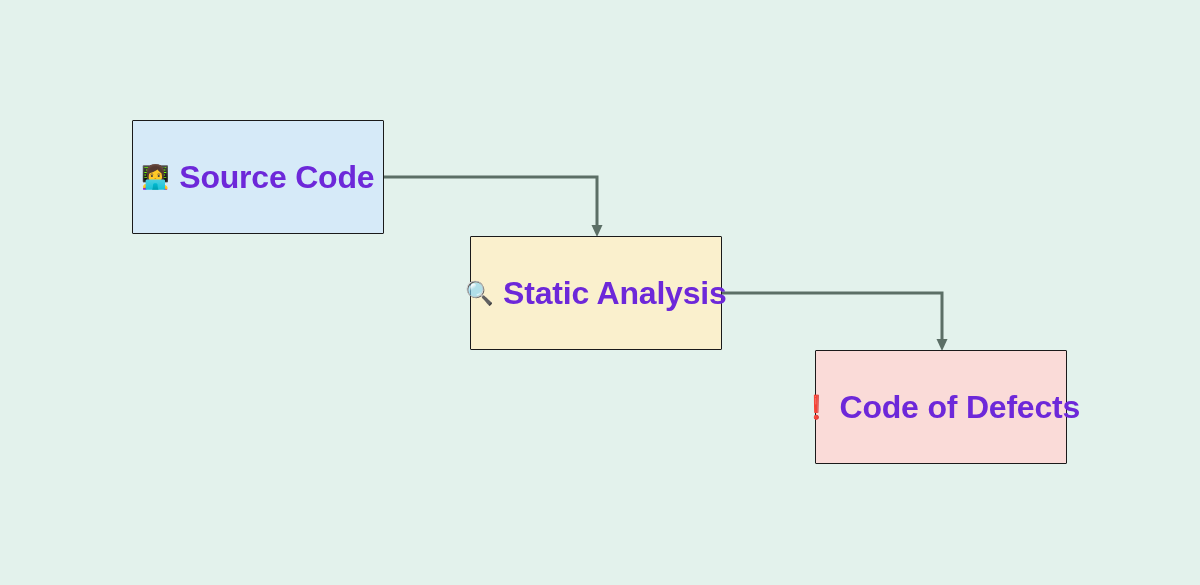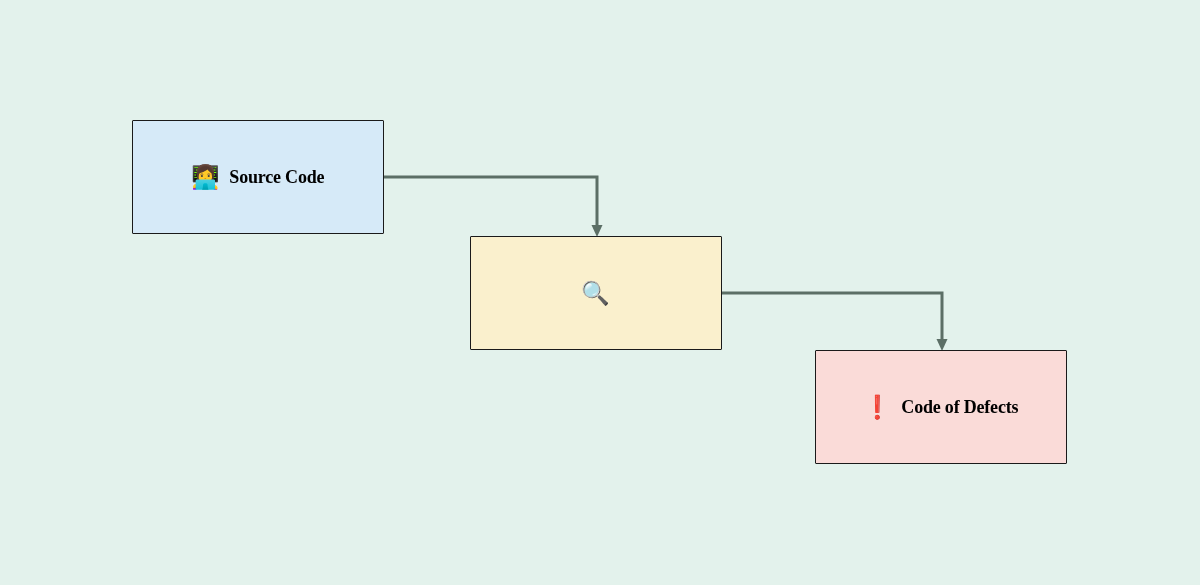--- a/index.html
+++ b/index.html
@@ -41,26 +41,25 @@
     justify-content: center;
     gap: 9px;
     padding: 0 14px;
   }
   .node-icon {
     font-size: 23px;
     line-height: 1;
     display: inline-block;
   }
   .node-label {
-    font-size: 18px;
+    font-size: 32px;
     font-weight: bold;
-    color: #000000;
+    color: #6d28d9;
     letter-spacing: -0.2px;
     white-space: nowrap;
-    font-family: Liberation Serif, serif;
   }
   
   #node-source-code {
     left: 132px;
     top: 120px;
     width: 252px;
     height: 114px;
     background: #d6eaf8;
   }
   #node-static-analysis {
@@ -110,20 +109,21 @@
   <div class="node" id="node-source-code">
     <div class="node-inner">
       <span class="node-icon">👩‍💻</span>
       <span class="node-label">Source Code</span>
     </div>
   </div>
 
   <div class="node" id="node-static-analysis">
     <div class="node-inner">
       <span class="node-icon">🔍</span>
+      <span class="node-label">Static Analysis</span>
     </div>
   </div>
 
   <div class="node" id="node-list-of-defects">
     <div class="node-inner">
       <span class="node-icon">❗</span>
       <span class="node-label">Code of Defects</span>
     </div>
   </div>
 

